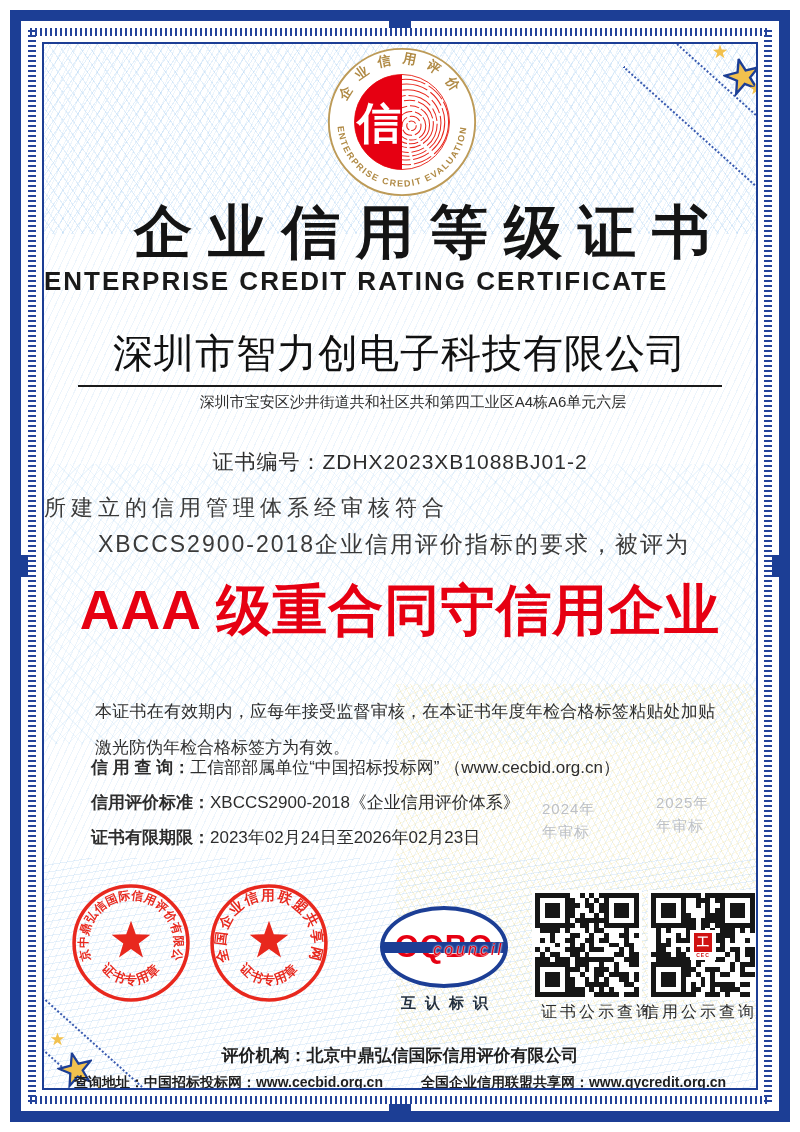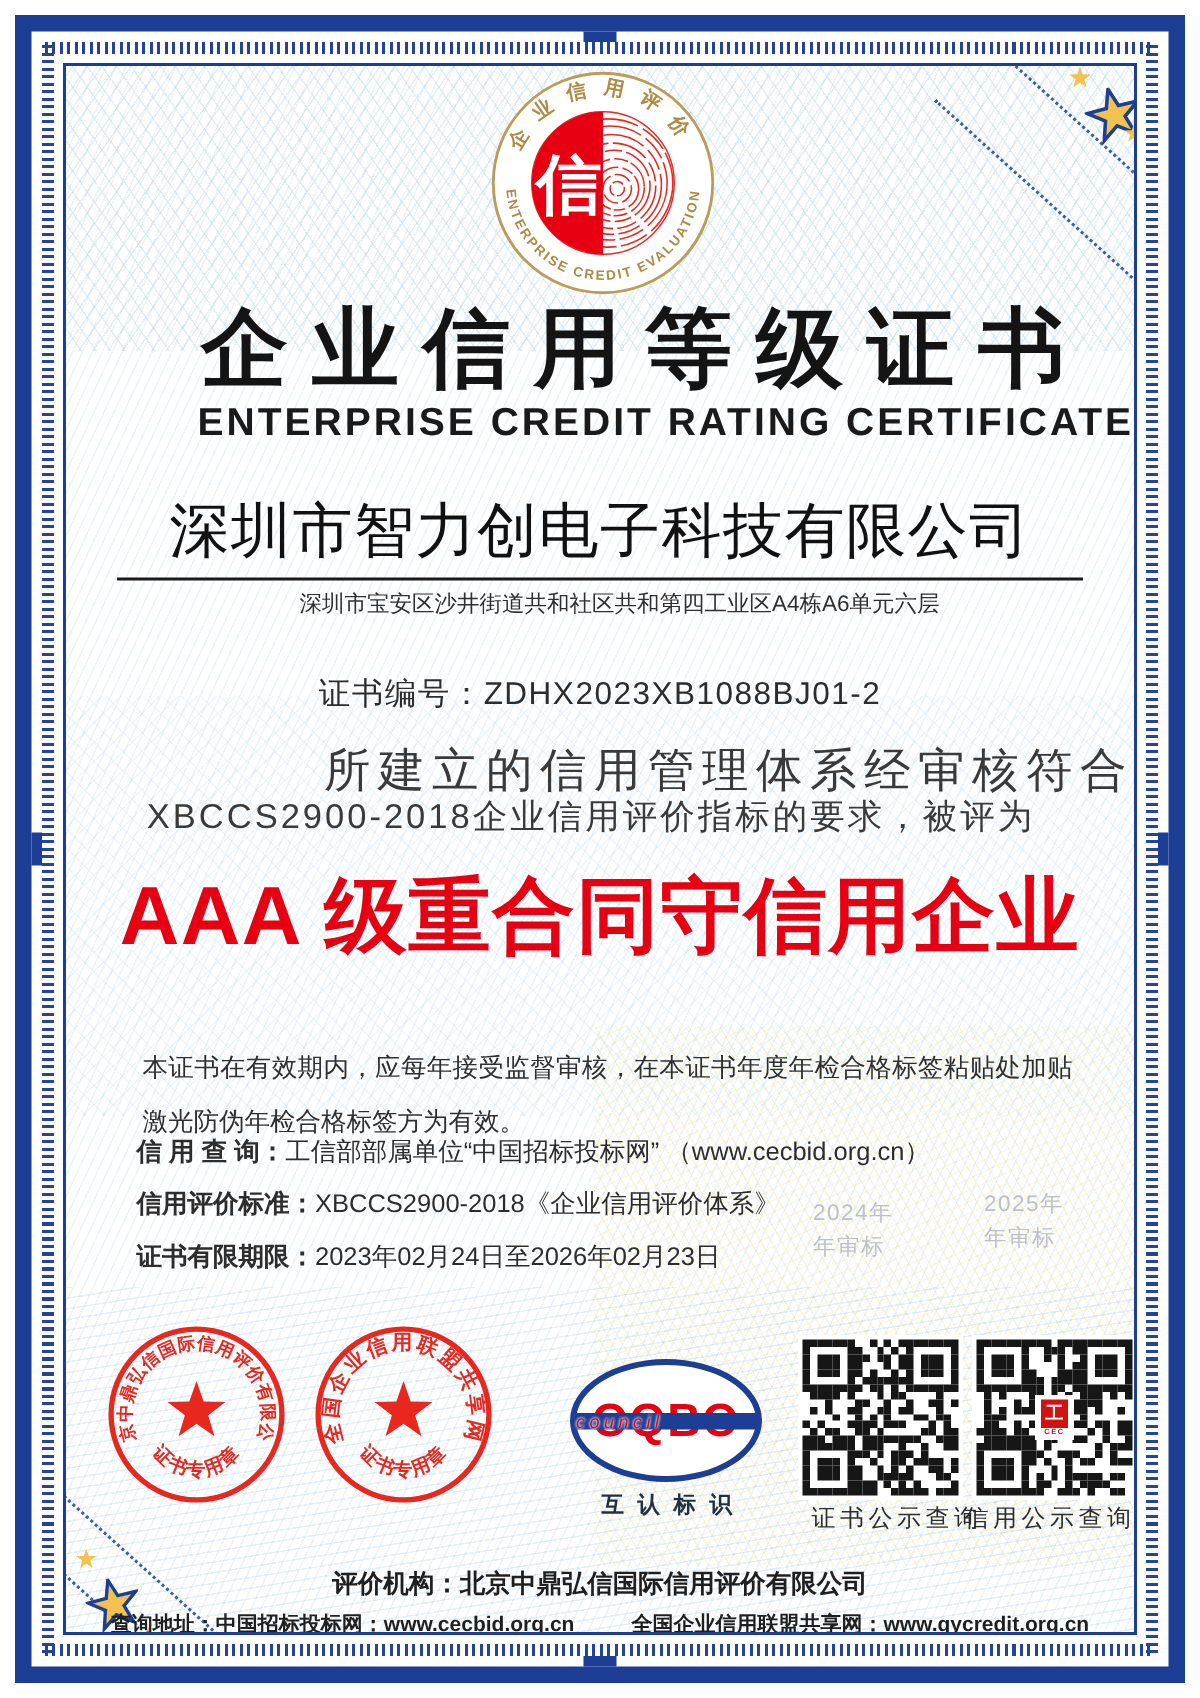--- a/index.html
+++ b/index.html
@@ -34,53 +34,53 @@
       repeating-linear-gradient(-25deg,rgba(236,216,130,.22) 0 1px,transparent 1px 7px);}
   .bg-lines{left:0;right:0;bottom:0;height:230px;background:
       repeating-linear-gradient(171deg,rgba(140,190,235,.22) 0 1px,transparent 1px 7px);}
   
   .dots{position:absolute;border-top:2px dotted #3a5bb0;transform-origin:0 0;transform:rotate(42deg);}
   .star{position:absolute;}
   
   .logo{position:absolute;left:282px;top:2px;width:152px;height:152px;}
   .title-cn{position:absolute;left:0;right:0;top:150px;text-align:center;
             font-size:58px;font-weight:900;color:#141414;letter-spacing:16px;padding-left:16px;margin-left:44px;}
-  .title-en{position:absolute;left:0;right:0;top:222px;text-align:right;
+  .title-en{position:absolute;left:0;right:0;top:222px;text-align:left;
             font-size:26px;font-weight:800;color:#1a1a1a;letter-spacing:2px;}
   .company{position:absolute;left:0;right:0;top:282px;text-align:center;
            font-family:"Liberation Serif","DejaVu Serif",serif;
            font-size:40px;font-weight:400;color:#111;letter-spacing:1px;}
   .rule{position:absolute;left:34px;right:34px;top:341px;height:2px;background:#1b1b1b;}
   .address{position:absolute;left:0;right:0;top:349px;text-align:center;
            font-size:15px;color:#2f2f2f;margin-left:26px;}
   .certno{position:absolute;left:0;right:0;top:404px;text-align:center;
           font-size:21px;color:#2d2d2d;letter-spacing:1px;}
-  .stmt1{position:absolute;left:0;right:0;top:449px;text-align:right;
-         font-size:31px;color:#3a3a3a;letter-spacing:5px;}
+  .stmt1{position:absolute;left:0;right:0;top:449px;text-align:left;
+         font-size:22px;color:#3a3a3a;letter-spacing:5px;}
   .stmt2{position:absolute;left:0;right:12px;top:485px;text-align:center;
          font-size:23px;color:#3a3a3a;letter-spacing:2px;}
   .rating{position:absolute;left:0;right:0;top:530px;text-align:center;
           font-size:55px;font-weight:900;color:#e60012;letter-spacing:1px;}
   .note{position:absolute;left:51px;width:620px;top:650px;font-size:17px;
         color:#2f2f2f;line-height:2.1;text-align:justify;}
   .details{position:absolute;left:47px;top:712px;width:620px;}
   .drow{height:19px;margin-bottom:16px;font-size:17px;color:#2d2d2d;}
   .drow .dl{font-weight:700;}
   .drow .dv{font-weight:500;}
   .sticker{position:absolute;color:#bdc0c6;font-size:15px;line-height:1.5;letter-spacing:1px;}
   .sticker.s1{left:498px;top:754px;} .sticker.s2{left:612px;top:748px;}
   
   .seal{position:absolute;width:122px;height:122px;}
   .seal.seal1{left:26px;top:838px;} .seal.seal2{left:164px;top:838px;}
   .oqbo{position:absolute;left:336px;top:862px;width:120px;height:74px;border:4px solid #1c3e95;
         border-radius:50%;background:#fff;display:flex;align-items:center;justify-content:center;}
   .oqbo .letters{font-size:31px;font-weight:900;color:#e60012;letter-spacing:1px;z-index:1;}
   .oqbo .band{position:absolute;left:-2px;right:-2px;top:32px;height:11px;background:#1c3e95;z-index:2;}
-  .oqbo .council{position:absolute;left:0;right:0;top:31px;text-align:left;z-index:3;
-        font-size:12px;font-style:italic;color:#e60012;letter-spacing:3px;
+  .oqbo .council{position:absolute;left:0;right:0;top:31px;text-align:right;z-index:3;
+        font-size:16px;font-style:italic;color:#e60012;letter-spacing:3px;
         text-shadow:0 0 2px #fff,0 0 2px #fff;}
   .oqbo-cap{position:absolute;left:326px;top:950px;width:140px;text-align:center;
             font-size:15px;font-weight:700;color:#23303f;letter-spacing:9px;padding-left:9px;}
   .qrbox{position:absolute;width:104px;height:104px;background:#fff;padding:3px;}
   .qrbox.q1{left:488px;top:846px;} .qrbox.q2{left:604px;top:846px;}
   .qr{display:grid;grid-template-columns:repeat(21,1fr);grid-template-rows:repeat(21,1fr);
       width:104px;height:104px;background:#fff;}
   .qr div.on{background:#161616;}
   .qr-logo{position:absolute;left:50%;top:50%;transform:translate(-50%,-50%);
            width:26px;height:30px;background:#fff;display:flex;flex-direction:column;

